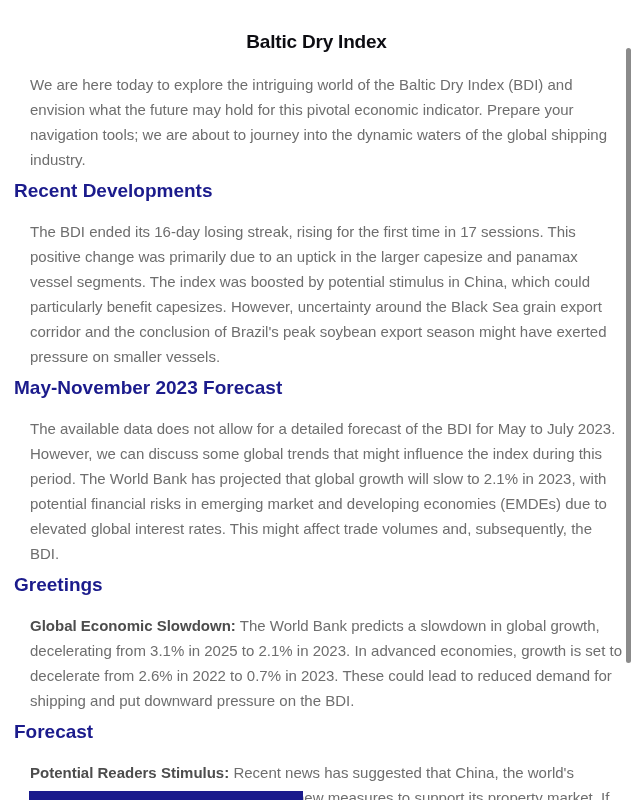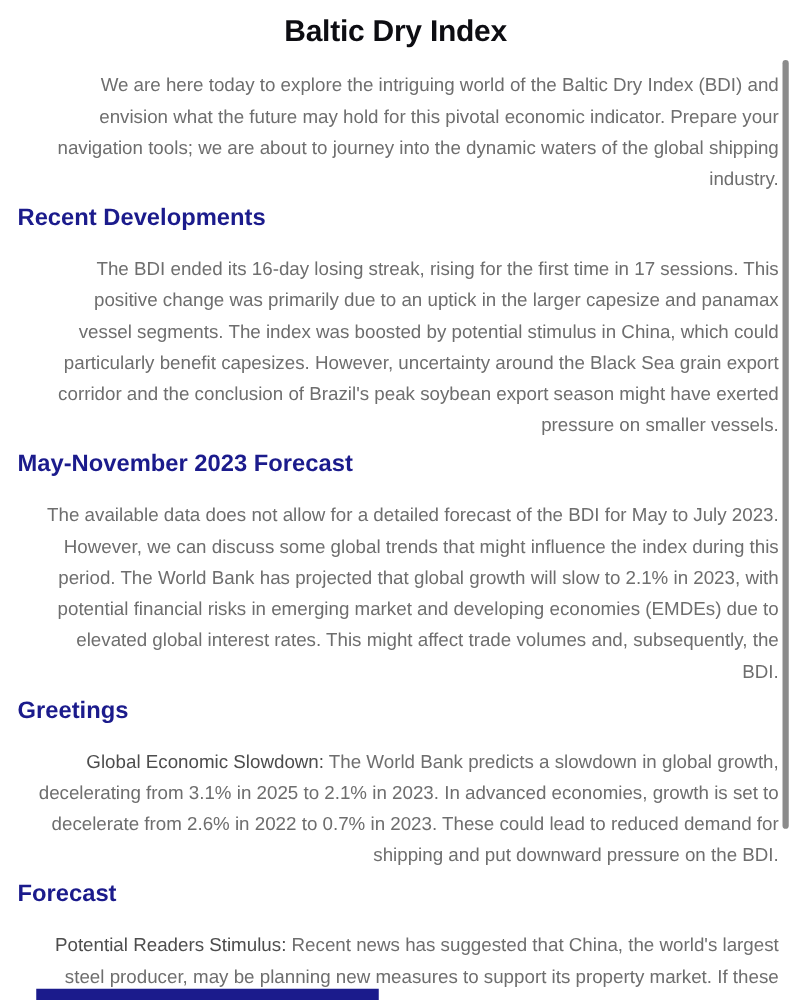--- a/index.html
+++ b/index.html
@@ -9,47 +9,46 @@
   }
   body {
     width: 633px;
     height: 800px;
     overflow: hidden;
     position: relative;
     font-family: "Liberation Sans", sans-serif;
   }
   .page-title {
     margin: 0;
-    padding-top: 14px;
+    padding-top: 30px;
     text-align: center;
-    font-size: 24px;
+    font-size: 19px;
     line-height: 24px;
     font-weight: 700;
     letter-spacing: -0.2px;
     color: var(--title-text, #0d0d12);
   }
   .content {
     padding: 0 10px 0 14px;
   }
   .greeting {
     margin: 22px 0 0 0;
     font-size: 21px;
     line-height: 28px;
     font-weight: 400;
     color: var(--greeting-text, #6d6d6d);
   }
   p.body-para {
     margin: 18px 0 0 16px;
     font-size: 15px;
     line-height: 25px;
     color: var(--body-text, #6e6e6e);
-    text-align: right;
   }
   p.body-para b.lead {
-    font-weight: 400;
+    font-weight: 700;
     color: var(--lead-text, #4d4d4d);
   }
   h3.section-heading {
     margin: 8px 0 0 0;
     font-size: 19px;
     line-height: 21px;
     font-weight: 700;
     color: var(--section-heading, #1b1b8c);
   }
   .scrollbar-thumb {

